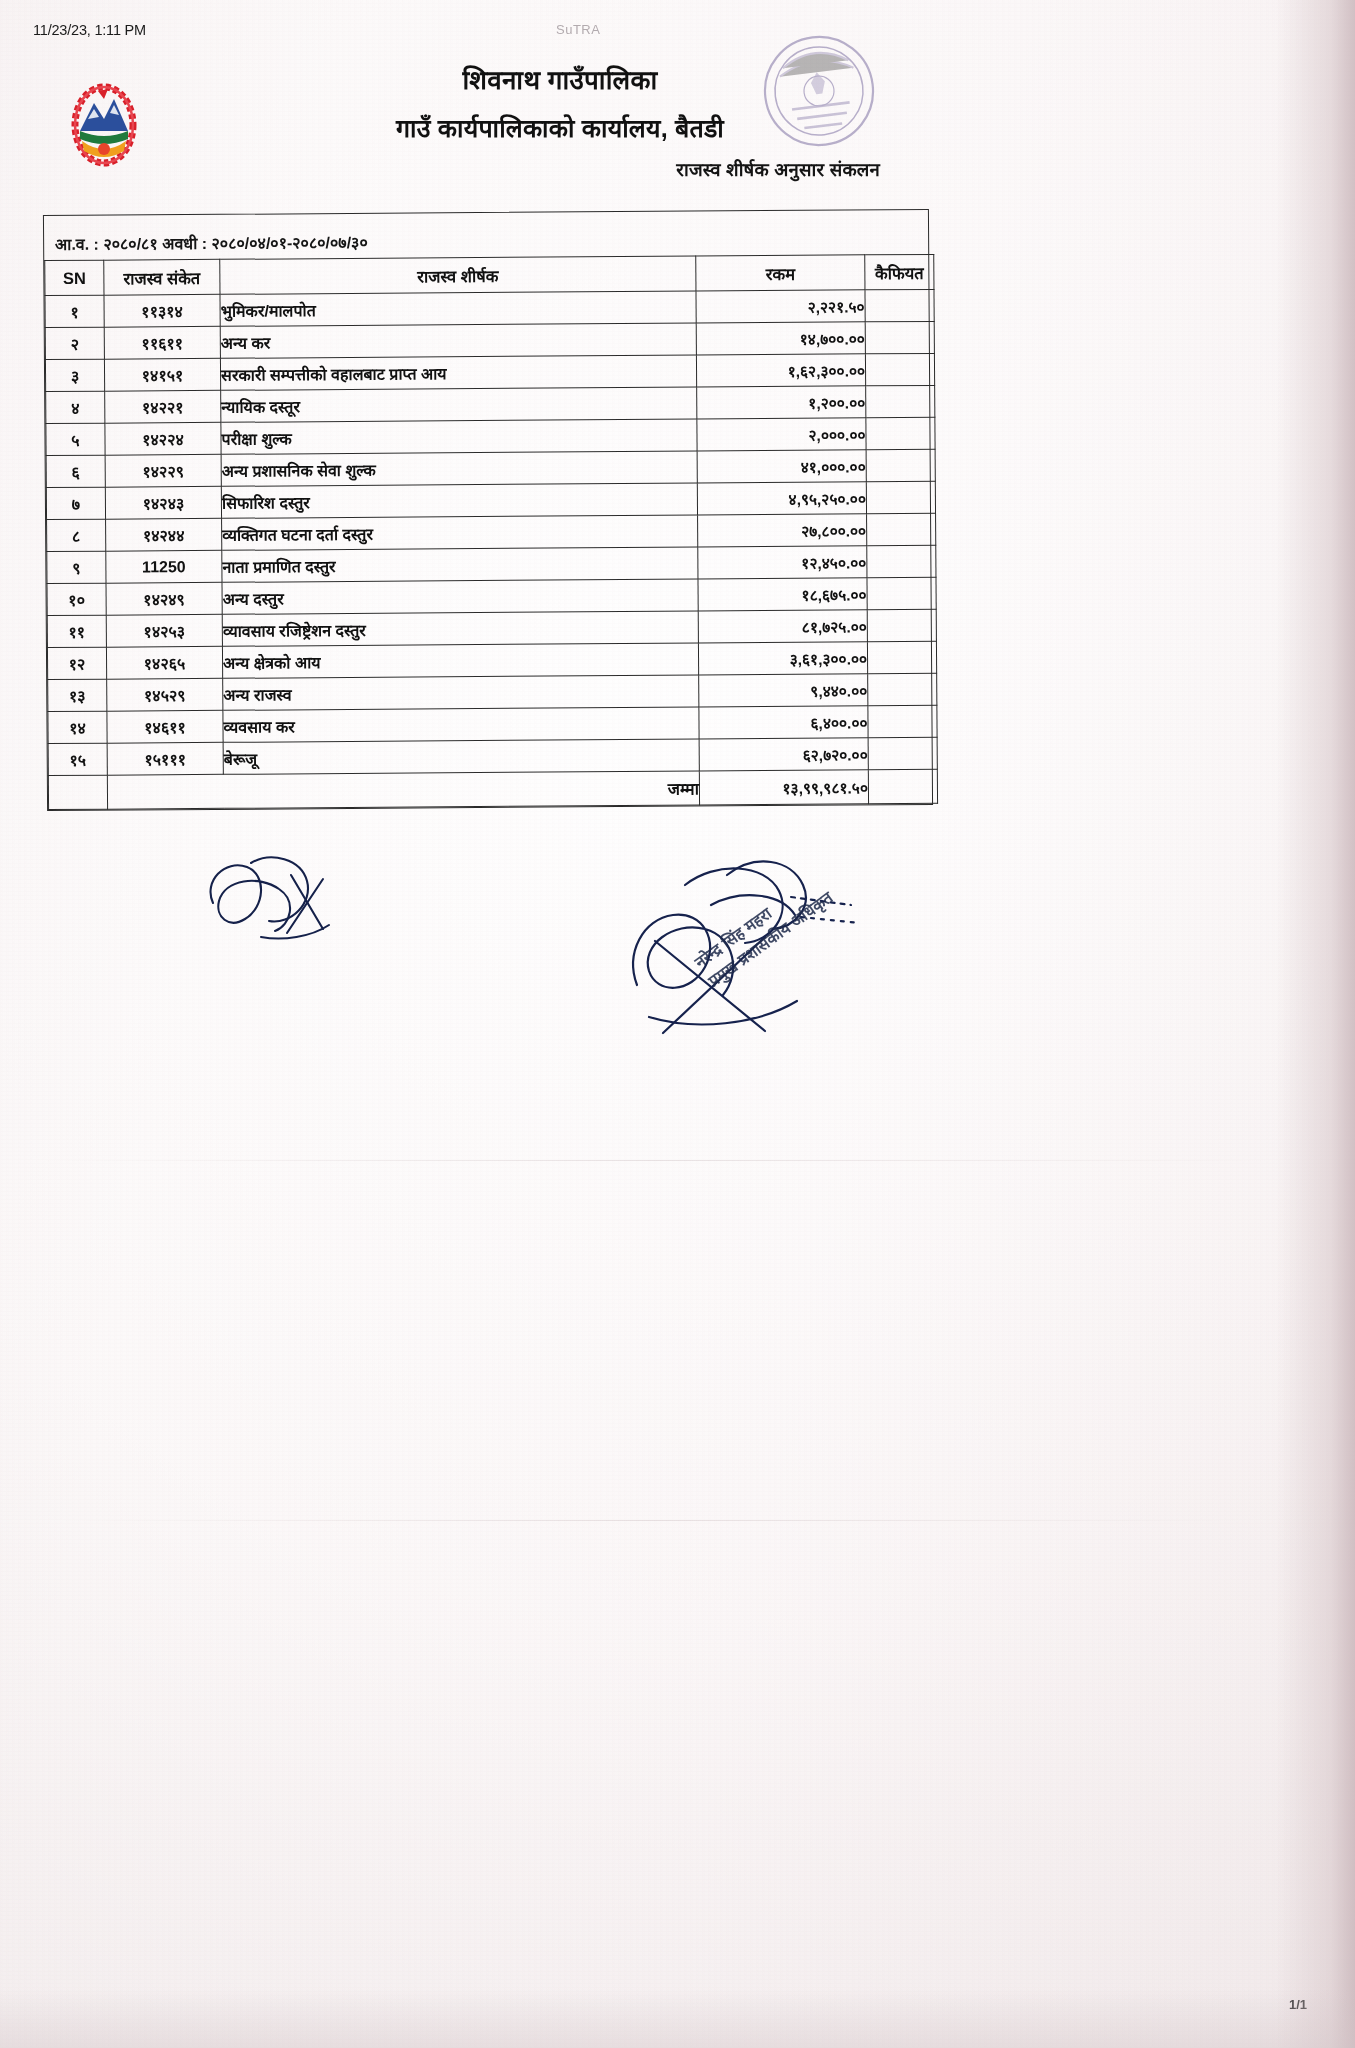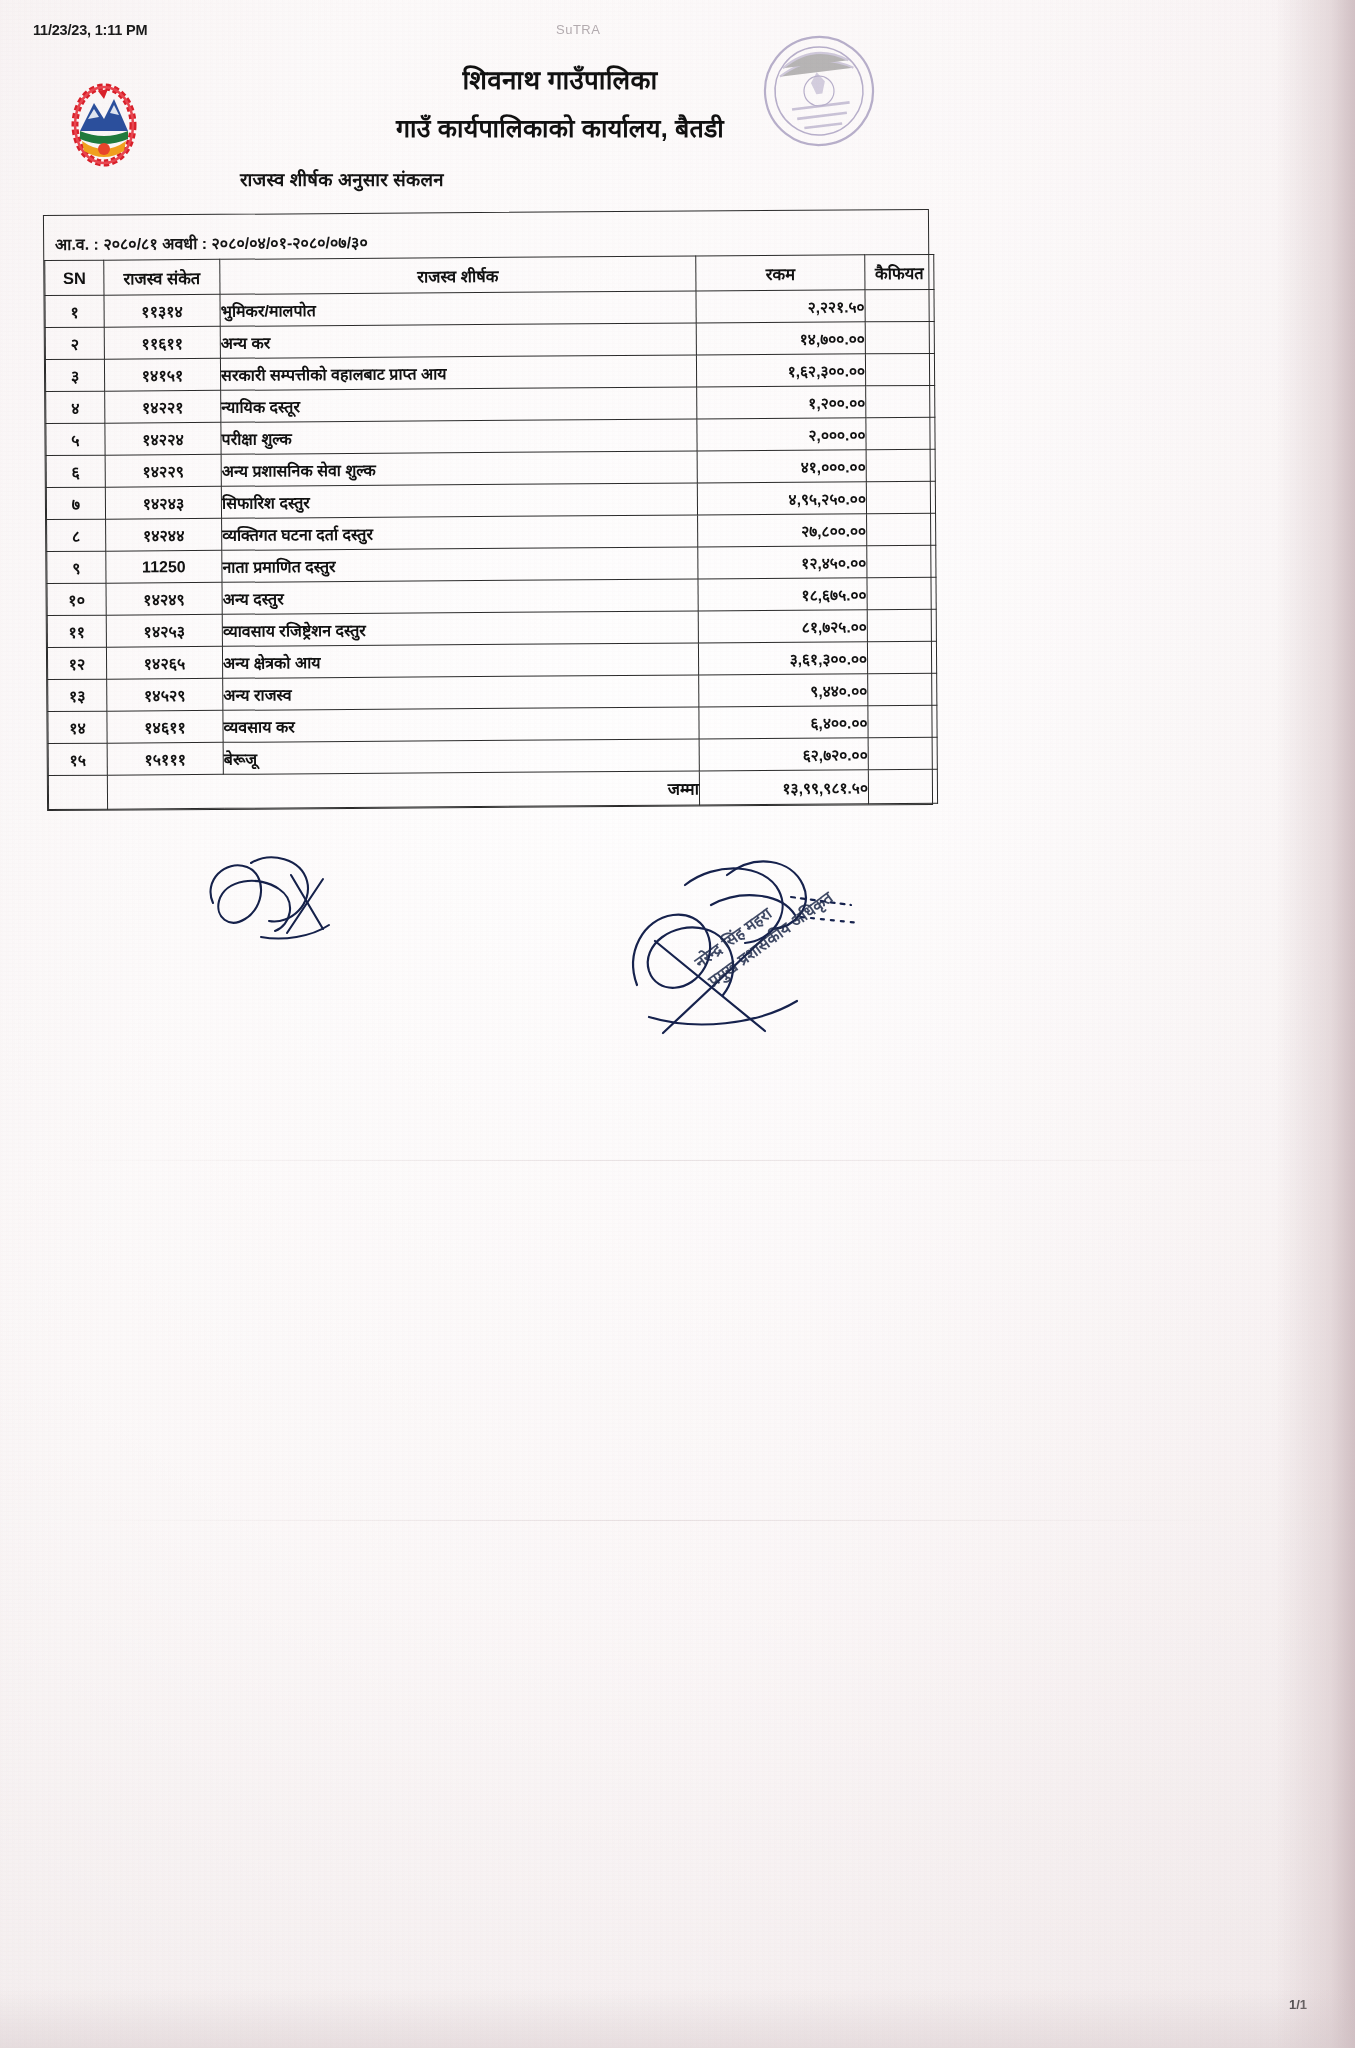--- a/index.html
+++ b/index.html
@@ -46,21 +46,21 @@
     background: linear-gradient(to bottom, rgba(225,212,214,0) 0%, rgba(210,195,198,0.4) 100%);
     pointer-events: none;
   }
 
   
   .timestamp {
     position: absolute;
     left: 33px;
     top: 22px;
     font-size: 14.5px;
-    font-weight: bold;
+    font-weight: normal;
     color: #1b1b1b;
     letter-spacing: -0.2px;
     white-space: nowrap;
   }
   
   .browser-mark {
     position: absolute;
     left: 556px;
     top: 22px;
     font-size: 13px;
@@ -103,23 +103,23 @@
   }
   .org-line3 {
     font-size: 19px;
     font-weight: bold;
     line-height: 1.3;
     margin-top: 3px;
   }
   .report-subtitle {
     position: absolute;
     left: 240px;
-    top: 166px;
+    top: 156px;
     width: 640px;
-    text-align: left;
+    text-align: right;
     font-size: 18.5px;
     font-weight: bold;
     color: #141414;
     letter-spacing: 0.2px;
   }
 
   
   .stamp {
     position: absolute;
     left: 760px;

